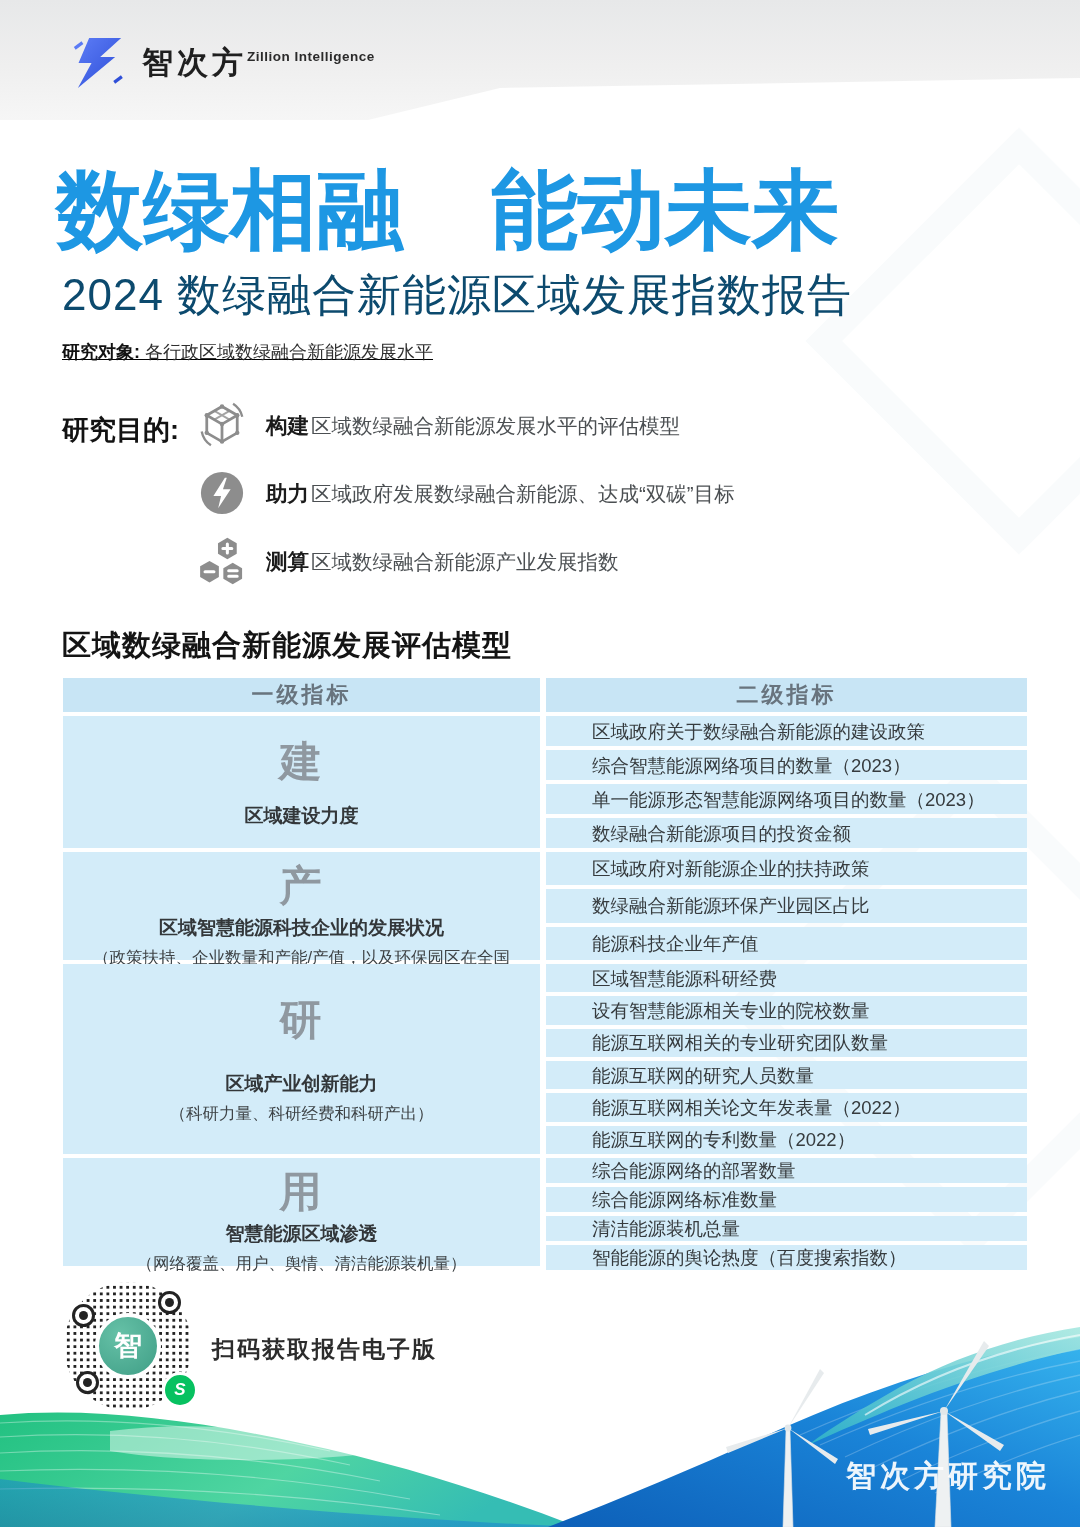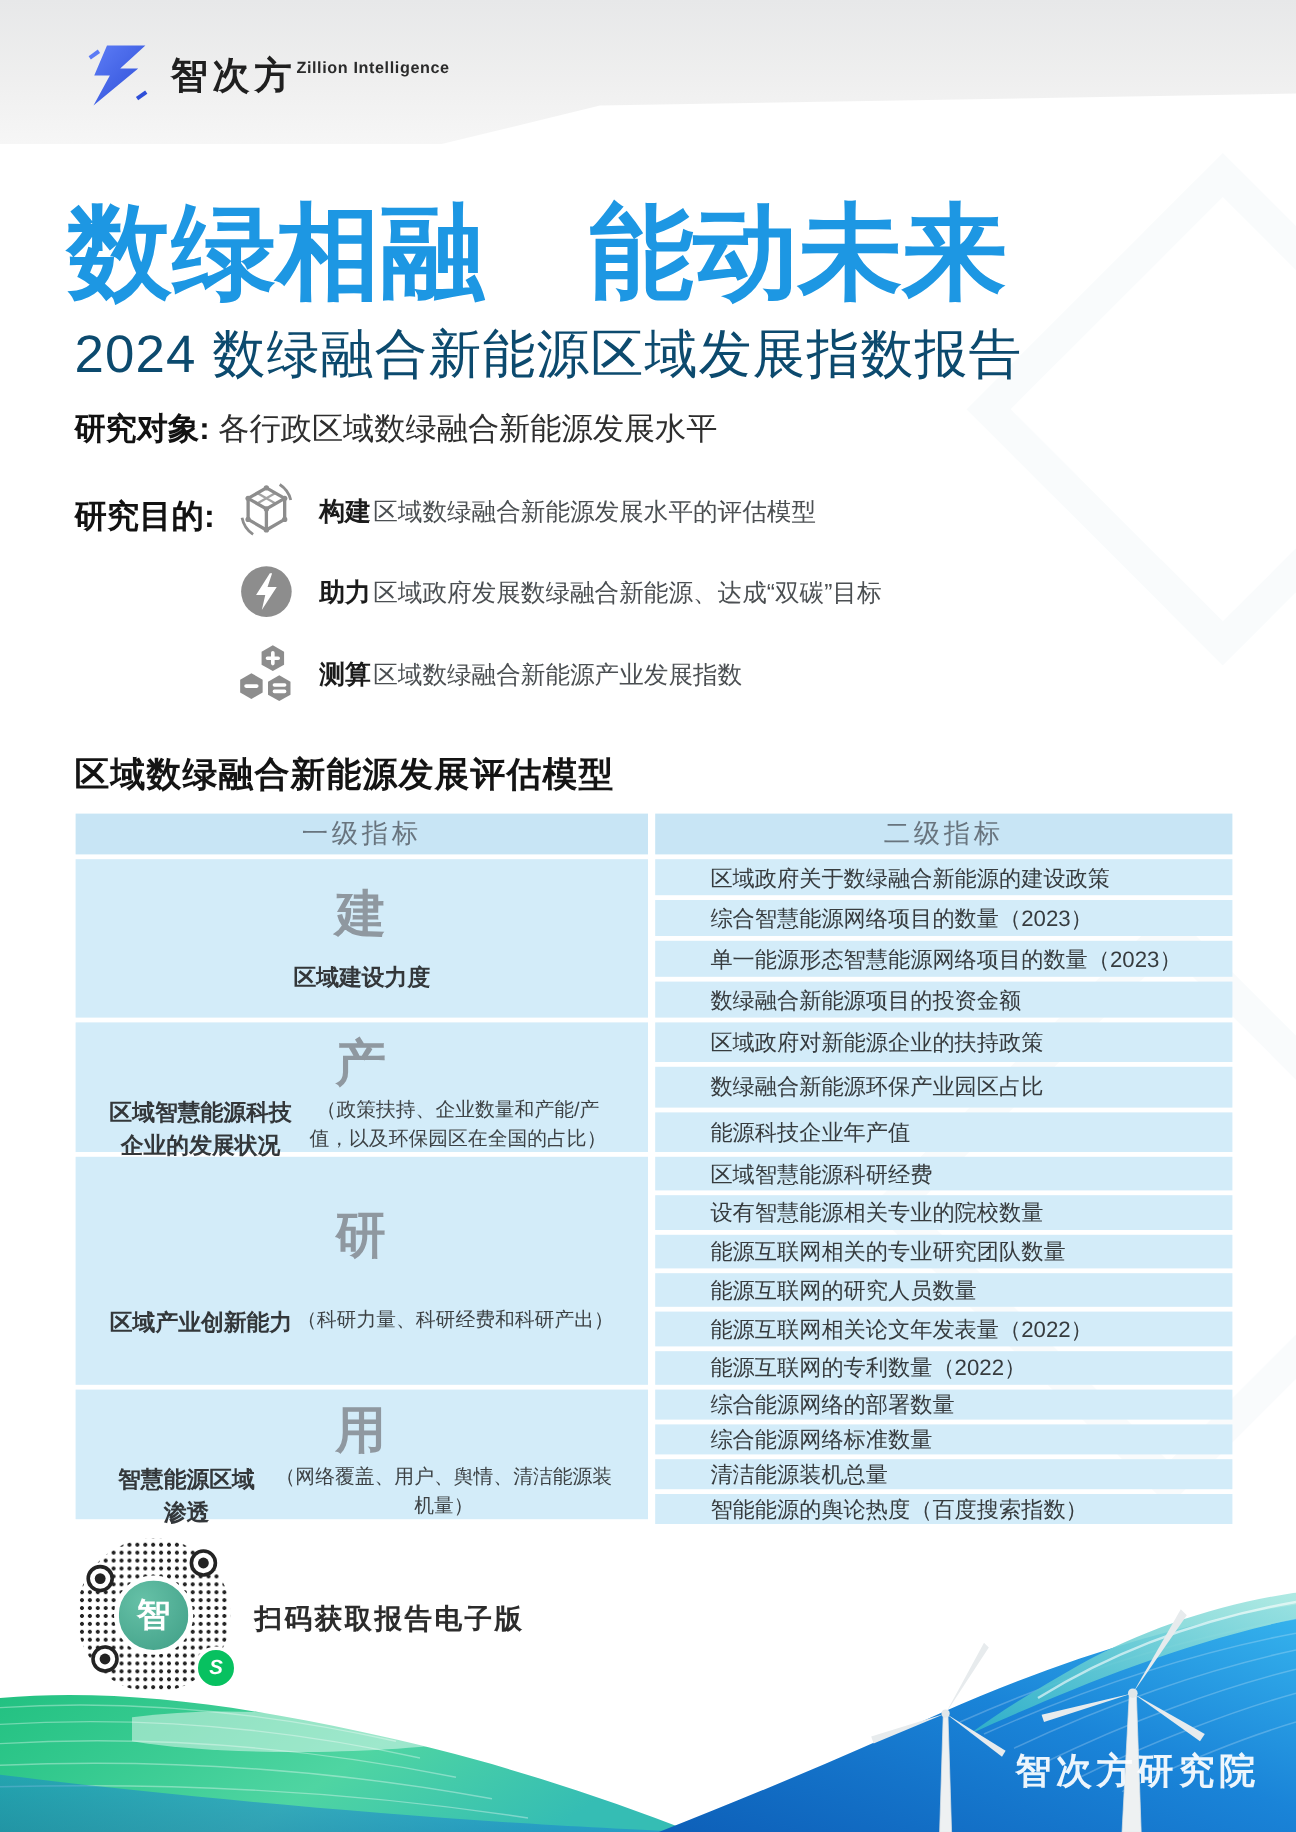--- a/index.html
+++ b/index.html
@@ -20,45 +20,45 @@
   .bg-deco.d1{width:250px;height:250px;right:-90px;top:190px;}
   .bg-deco.d2{width:300px;height:300px;right:-70px;top:830px;}
 
   
   .hero-title{position:absolute;left:56px;top:152px;font-size:87px;font-weight:900;
     color:#1d97e3;letter-spacing:0px;white-space:nowrap;z-index:2;}
   .hero-subtitle{position:absolute;left:62px;top:266px;font-size:44px;color:#0c4a6e;
     font-weight:400;letter-spacing:1px;z-index:2;}
 
   
-  .research-object{position:absolute;left:62px;top:340px;font-size:26px;z-index:2;}
+  .research-object{position:absolute;left:62px;top:340px;font-size:18px;z-index:2;text-decoration:underline;}
   .ro-label{font-weight:800;color:#121212;}
   .ro-value{font-weight:500;color:#2e2e2e;}
 
   
   .rp-label{position:absolute;left:62px;top:412px;font-size:27px;font-weight:800;color:#121212;z-index:2;}
   .rp-items{position:absolute;left:194px;top:400px;display:flex;flex-direction:column;gap:18px;z-index:2;}
   .rp-item{display:flex;align-items:center;gap:16px;height:50px;}
   .rp-icon{width:56px;display:flex;justify-content:center;align-items:center;}
   .rp-text{font-size:20.5px;color:#4b4f52;font-weight:500;}
   .rp-lead{font-weight:800;color:#1b1b1b;font-size:21.5px;margin-right:2px;}
 
   
   .model-heading{position:absolute;left:62px;top:626px;font-size:29px;font-weight:800;
     color:#141414;letter-spacing:1px;z-index:2;}
   .tbl{position:absolute;left:63px;top:678px;width:964px;z-index:2;}
   .tbl-header{display:flex;gap:6px;height:34px;margin-bottom:4px;}
   .hcell{background:#c8e5f5;flex:1;display:flex;align-items:center;justify-content:center;
-    font-size:22px;font-weight:400;color:#68747e;letter-spacing:3px;}
+    font-size:22px;font-weight:700;color:#68747e;letter-spacing:3px;}
   .hcell.first{flex:0 0 477px;}
   .tbl-section{display:flex;gap:6px;margin-bottom:4px;}
   .sec-left{flex:0 0 477px;background:#d3ecf9;display:flex;flex-direction:column;align-items:center;
     justify-content:space-evenly;padding:6px 26px;box-sizing:border-box;text-align:center;}
   .sec-letter{font-size:42px;font-weight:800;color:#8f98a0;letter-spacing:2px;}
-  .sec-text{display:flex;gap:4px;justify-content:center;}
+  .sec-text{display:flex;flex-direction:column;gap:4px;justify-content:center;}
   .sec-name{font-size:19px;color:#33373a;font-weight:600;line-height:1.45;}
   .sec-desc{font-size:16.5px;color:#3d4245;font-weight:500;line-height:1.45;}
   .sec-right{flex:1;display:flex;flex-direction:column;gap:4px;}
   .rrow{flex:1;background:#d3ecf9;display:flex;align-items:center;
     padding:0 12px 0 46px;font-size:18.5px;color:#363b3e;font-weight:500;}
 
   
   .qr{position:absolute;left:64px;top:1282px;width:128px;height:128px;z-index:4;}
   .qr-dots{position:absolute;inset:0;border-radius:50%;
     background-image:radial-gradient(circle,#232323 1.45px,transparent 1.85px);

